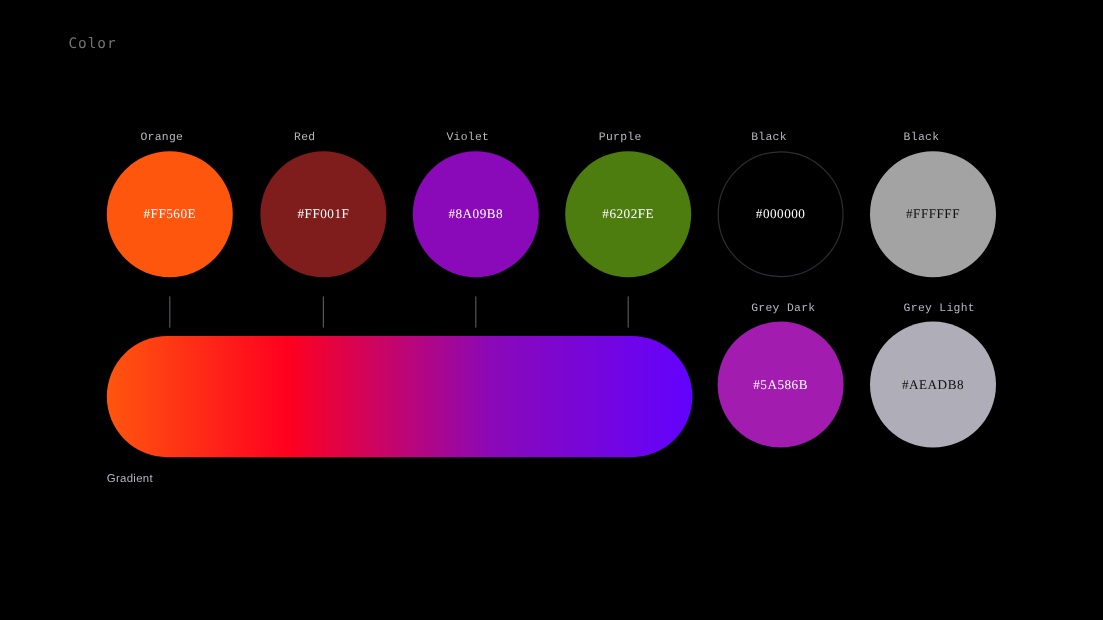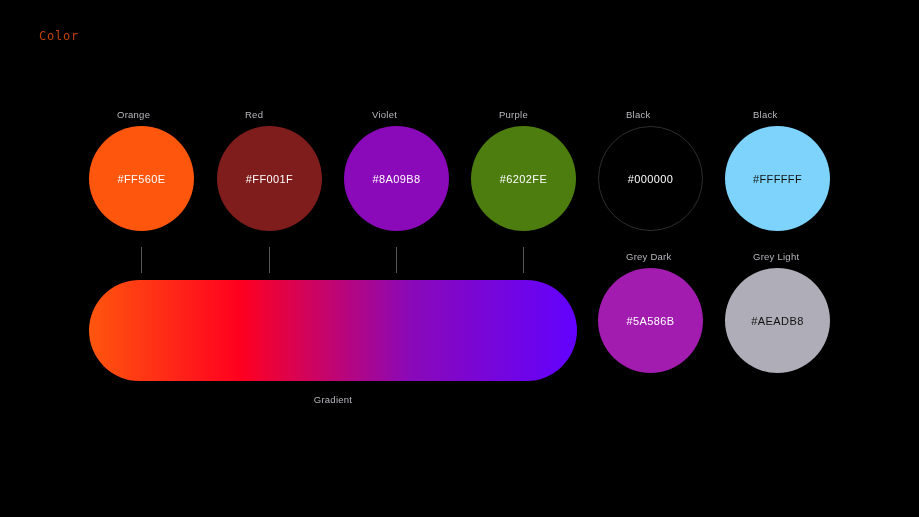--- a/index.html
+++ b/index.html
@@ -14,57 +14,57 @@
     height: 517px;
     background: #000000;
     overflow: hidden;
     font-family: "Liberation Sans", sans-serif;
     -webkit-font-smoothing: antialiased;
   }
 
   
   #page-title {
     position: absolute;
-    left: 39px;
+    left: 57px;
     top: 29px;
     font-family: "DejaVu Sans Mono", "Liberation Mono", monospace;
     font-size: 12px;
     letter-spacing: 0.8px;
-    color: #c2410c;
+    color: #737373;
     white-space: nowrap;
   }
 
   
   .swatch {
     position: absolute;
   }
   .swatch-label {
     position: absolute;
     top: 0;
     left: 28px;
-    font-family: Liberation Sans, sans-serif;
+    font-family: Liberation Mono, monospace;
     font-size: 9.5px;
     color: #b7b7be;
     letter-spacing: 0.25px;
     white-space: nowrap;
   }
   .swatch-circle {
     position: absolute;
     top: 17px;
     left: 0;
     width: 105px;
     height: 105px;
     border-radius: 50%;
     display: flex;
     align-items: center;
     justify-content: center;
     box-sizing: border-box;
   }
   .swatch-hex {
-    font-family: Liberation Sans, sans-serif;
+    font-family: Liberation Serif, serif;
     font-size: 11px;
     letter-spacing: 0.4px;
     white-space: nowrap;
   }
 
   
   .connector {
     position: absolute;
     width: 1px;
     top: 247px;
@@ -79,21 +79,21 @@
     top: 280px;
     width: 488px;
     height: 101px;
     border-radius: 51px;
   }
   #gradient-label {
     position: absolute;
     top: 394px;
     left: 89px;
     width: 488px;
-    text-align: center;
+    text-align: left;
     font-family: "Liberation Sans", sans-serif;
     font-size: 9.5px;
     letter-spacing: 0.25px;
     color: #b7b7be;
   }
 </style>
 </head>
 <body>
 
 <div id="canvas">
@@ -126,21 +126,21 @@
         </div>
       </div>
       <div class="swatch" style="left: 598px; top: 109px;">
         <div class="swatch-label">Black</div>
         <div class="swatch-circle" style="background: rgb(0, 0, 0); border: 1px solid rgb(46, 46, 51);">
           <div class="swatch-hex" style="color: rgb(255, 255, 255);">#000000</div>
         </div>
       </div>
       <div class="swatch" style="left: 725px; top: 109px;">
         <div class="swatch-label">Black</div>
-        <div class="swatch-circle" style="background: #7dd3fc;">
+        <div class="swatch-circle" style="background: #a3a3a3;">
           <div class="swatch-hex" style="color: rgb(17, 17, 17);">#FFFFFF</div>
         </div>
       </div>
       <div class="swatch" style="left: 598px; top: 251px;">
         <div class="swatch-label">Grey Dark</div>
         <div class="swatch-circle" style="background: #a21caf;">
           <div class="swatch-hex" style="color: rgb(255, 255, 255);">#5A586B</div>
         </div>
       </div>
       <div class="swatch" style="left: 725px; top: 251px;">

